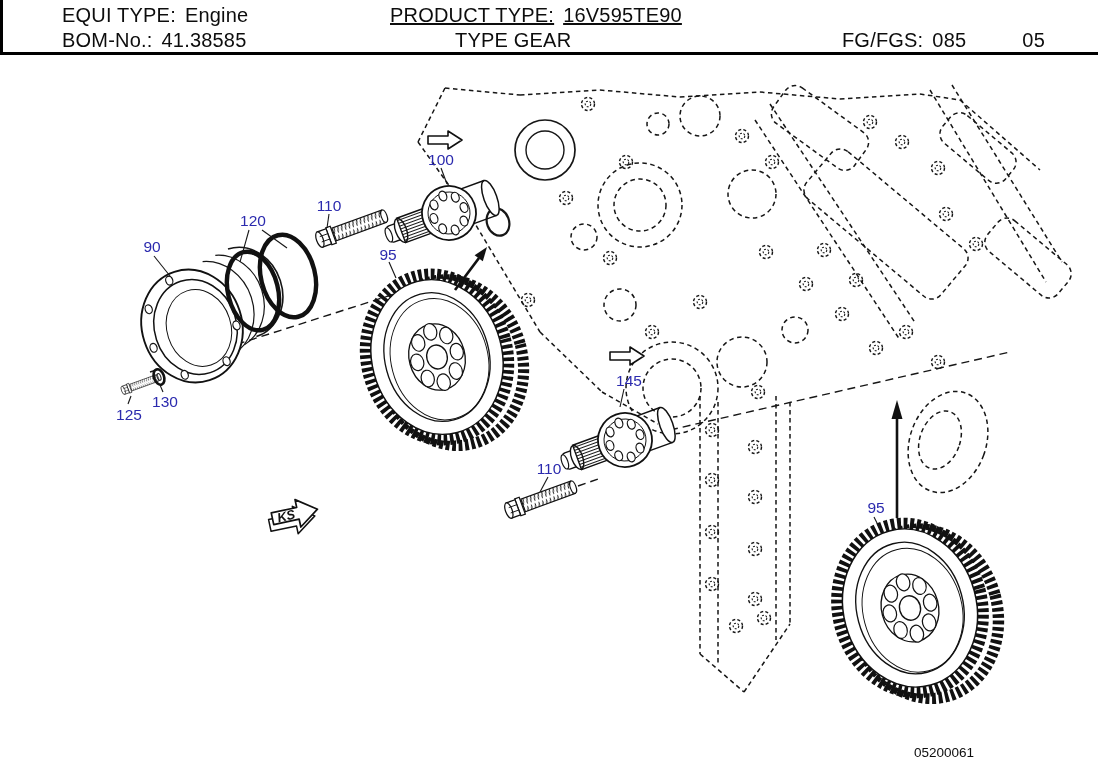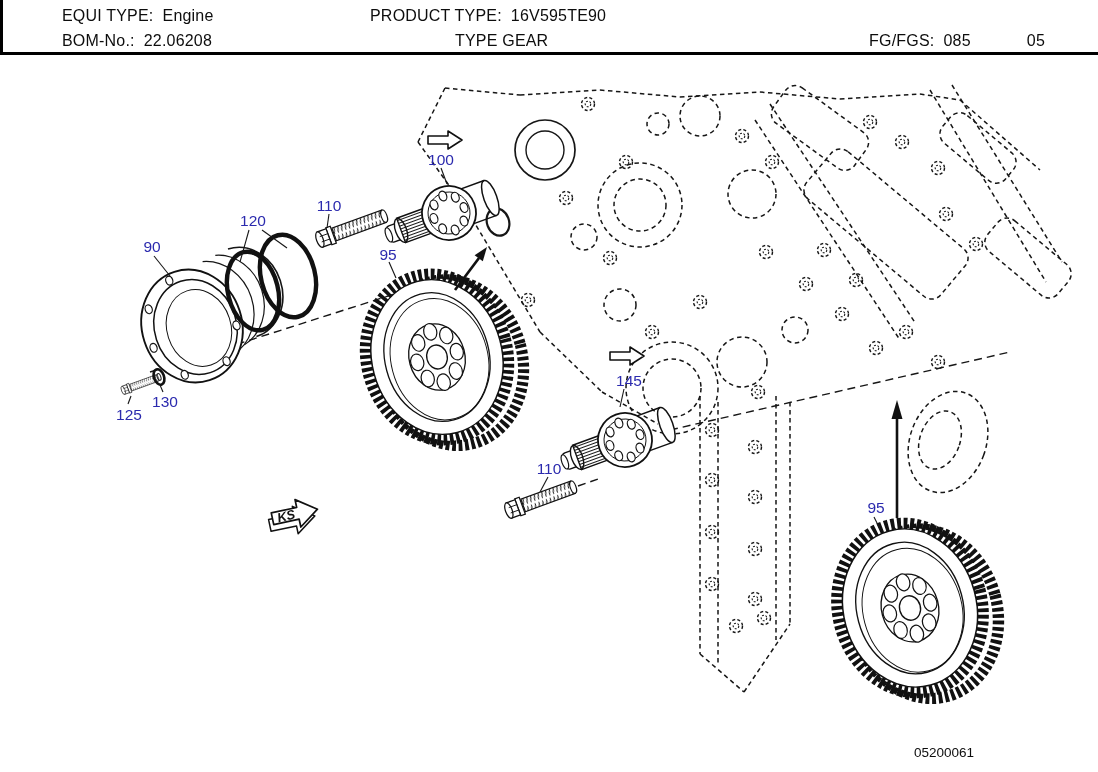--- a/index.html
+++ b/index.html
@@ -1,25 +1,25 @@
 <!DOCTYPE html>
 <html><head>
 <meta charset="utf-8">
 <style>
   html,body{margin:0;padding:0;background:#fff;}
   .page{position:relative;width:1098px;height:772px;background:#ffffff;overflow:hidden;
         font-family:"Liberation Sans",sans-serif;color:#0d0d0d;}
   
   .hdr{position:absolute;left:0;top:0;width:1098px;height:52px;border-bottom:3px solid #000;}
   .hdr .vbar{position:absolute;left:0;top:0;width:3px;height:52px;background:#000;}
-  .hcell{position:absolute;font-size:16px;line-height:19px;white-space:nowrap;letter-spacing:.2px;}
+  .hcell{position:absolute;font-size:20px;line-height:19px;white-space:nowrap;letter-spacing:.2px;}
   .hcell .val{margin-left:9px;}
   .r1{top:6px;} .r2{top:31px;}
   .c-equi{left:62px;} .c-bom{left:62px;}
-  .c-prod{left:370px;} .c-title{left:455px;}
+  .c-prod{left:390px;text-decoration:underline;} .c-title{left:455px;}
   .c-serial{right:53px;} .c-fg{right:53px;}
   .c-fg .val2{margin-left:56px;}
   
   svg{position:absolute;left:0;top:0;}
   .blk{stroke:#161616;fill:none;}
   .sld{stroke-width:1.6;}
   .ldr{stroke:#161616;stroke-width:1.1;fill:none;}
   .callout{font-family:"Liberation Sans",sans-serif;font-size:15.5px;}
   .dwgnum{font-family:"Liberation Sans",sans-serif;font-size:13.5px;fill:#0d0d0d;}
   .ks-txt{font-family:"Liberation Sans",sans-serif;font-size:13px;font-weight:bold;font-style:italic;fill:#111;}
@@ -31,21 +31,21 @@
 
   <div class="hdr">
     <div class="vbar"></div>
     <div class="hcell r1 c-equi">
       <span>EQUI TYPE:</span><span class="val">Engine</span>
     </div>
     <div class="hcell r1 c-prod">
       <span>PRODUCT TYPE:</span><span class="val">16V595TE90</span>
     </div>
     <div class="hcell r2 c-bom">
-      <span>BOM-No.:</span><span class="val">22.06208</span>
+      <span>BOM-No.:</span><span class="val">41.38585</span>
     </div>
     <div class="hcell r2 c-title">TYPE GEAR</div>
     <div class="hcell r2 c-fg">
       <span>FG/FGS:</span><span class="val">085</span><span class="val2">05</span>
     </div>
   </div>
 
   <svg width="1098" height="772" viewBox="0 0 1098 772">
     <defs>
       <pattern id="thread" patternUnits="userSpaceOnUse" width="4.2" height="16">

